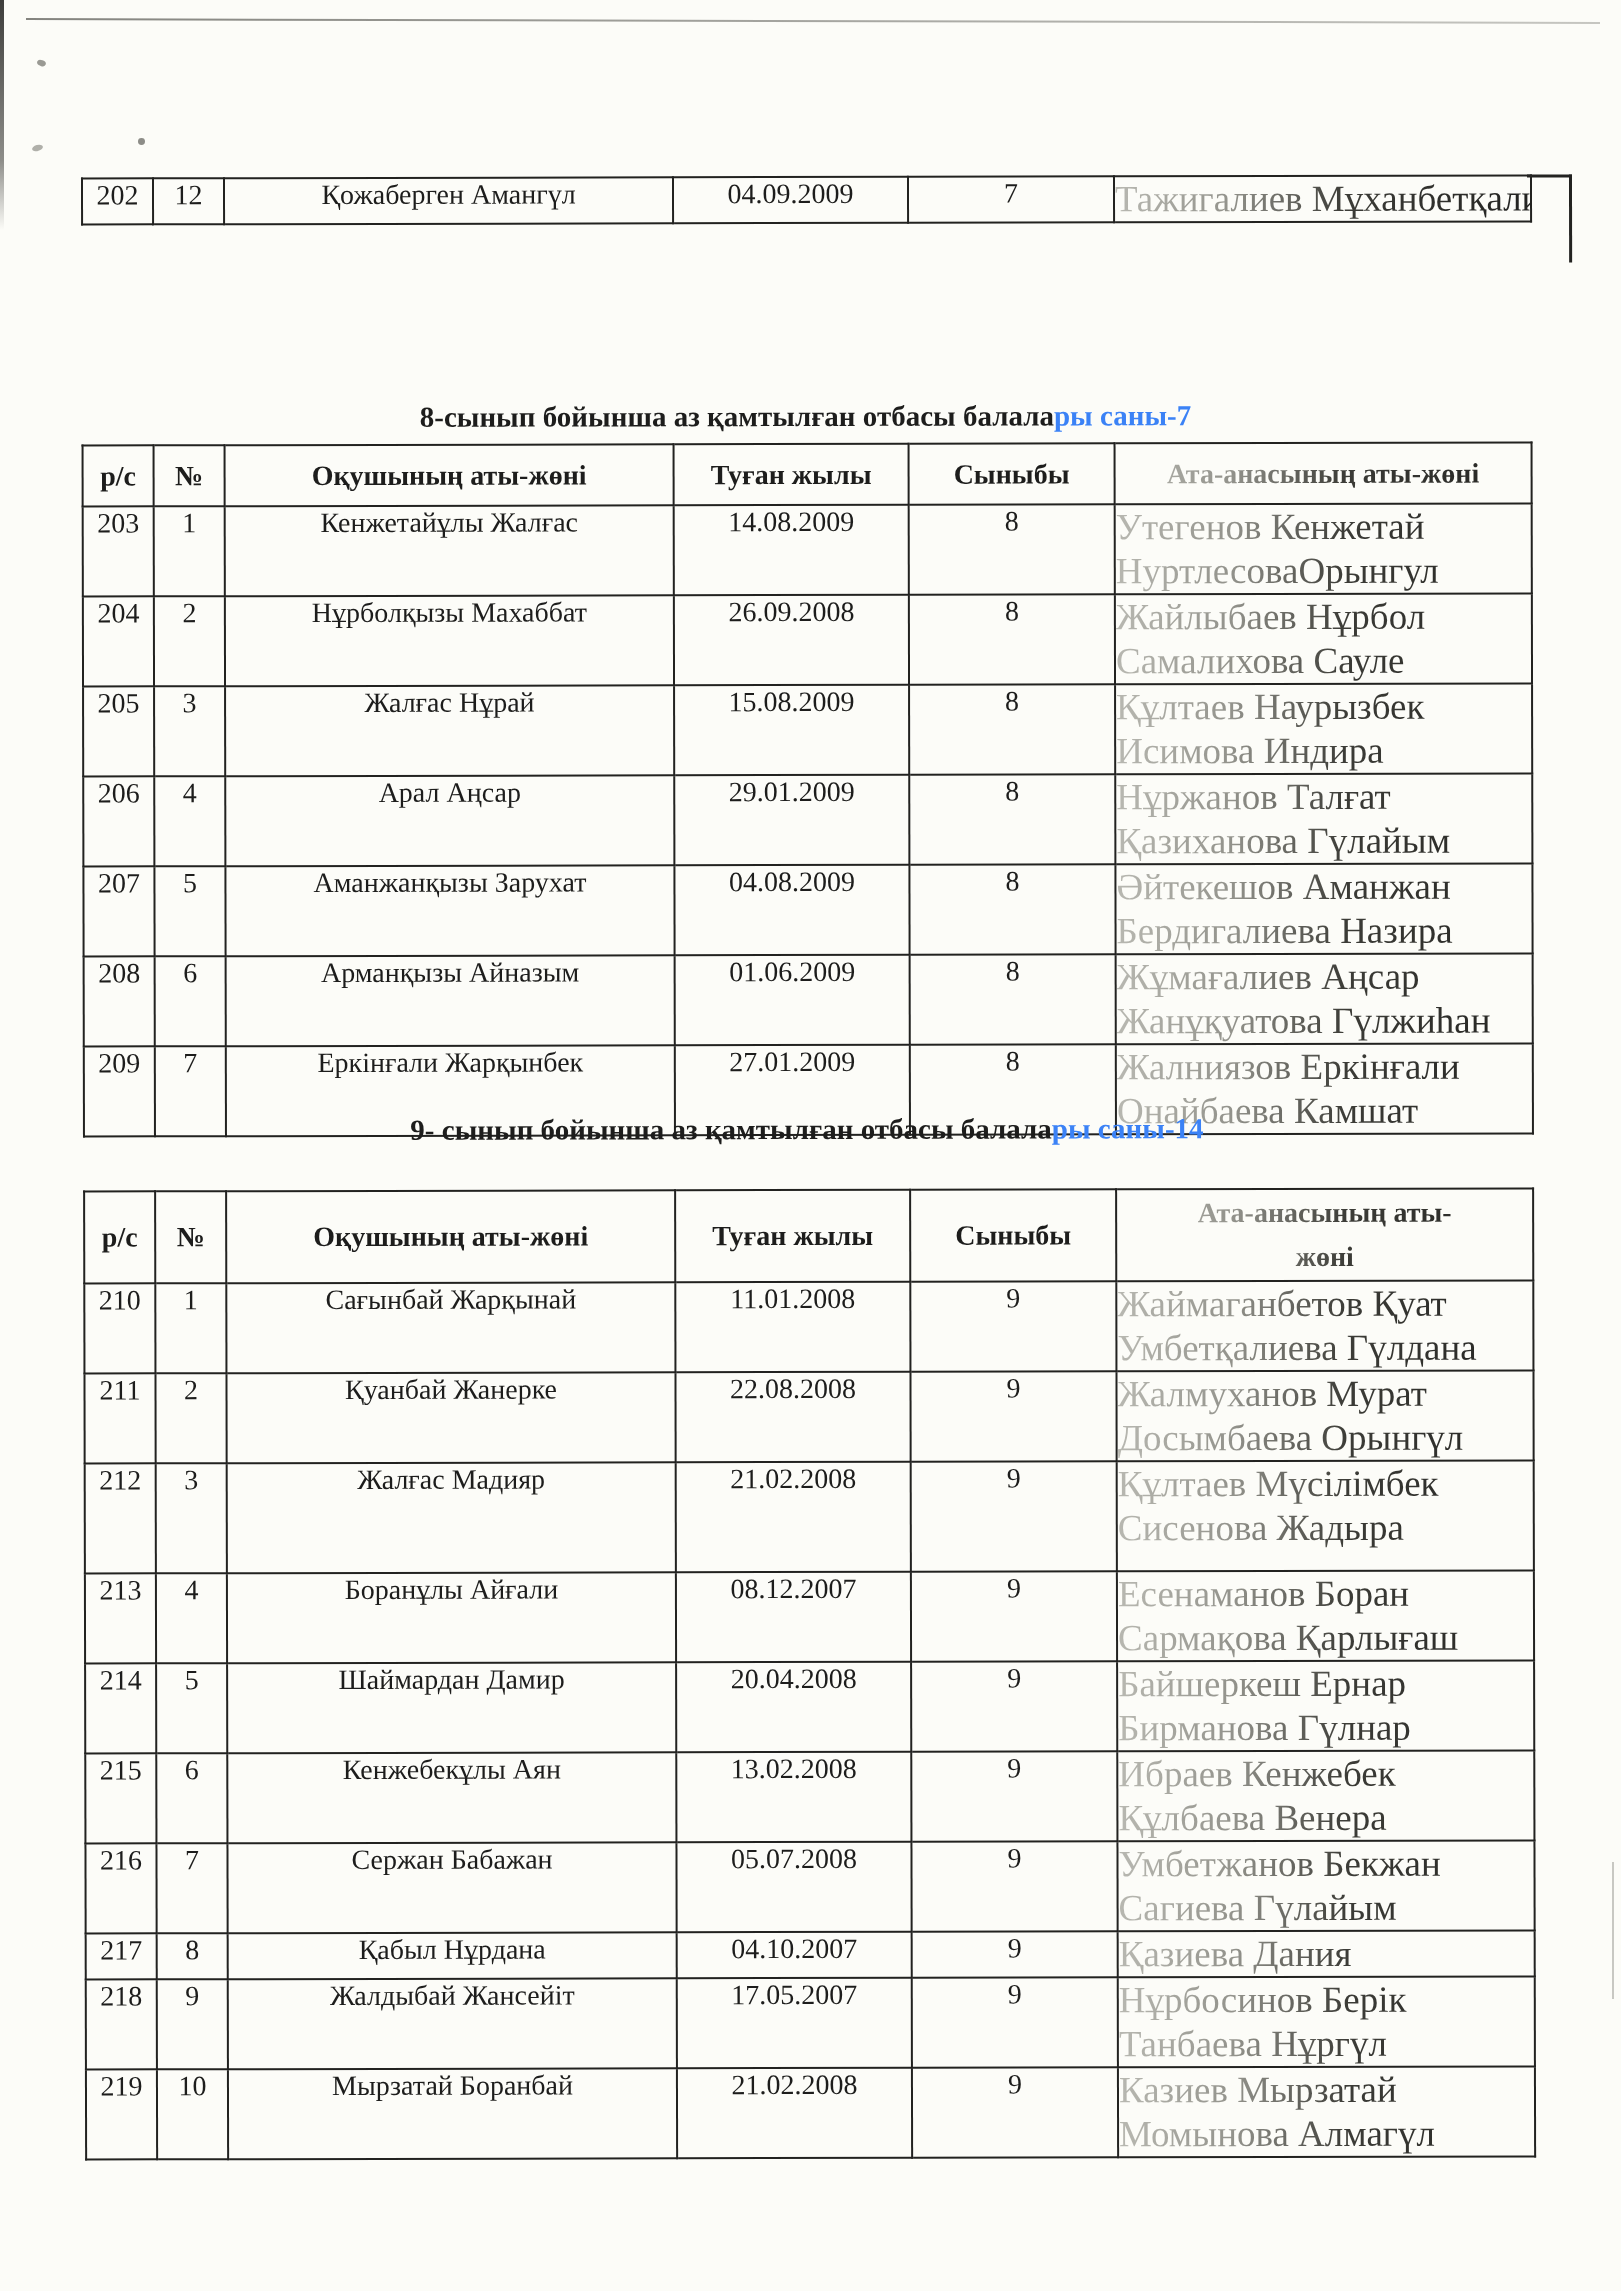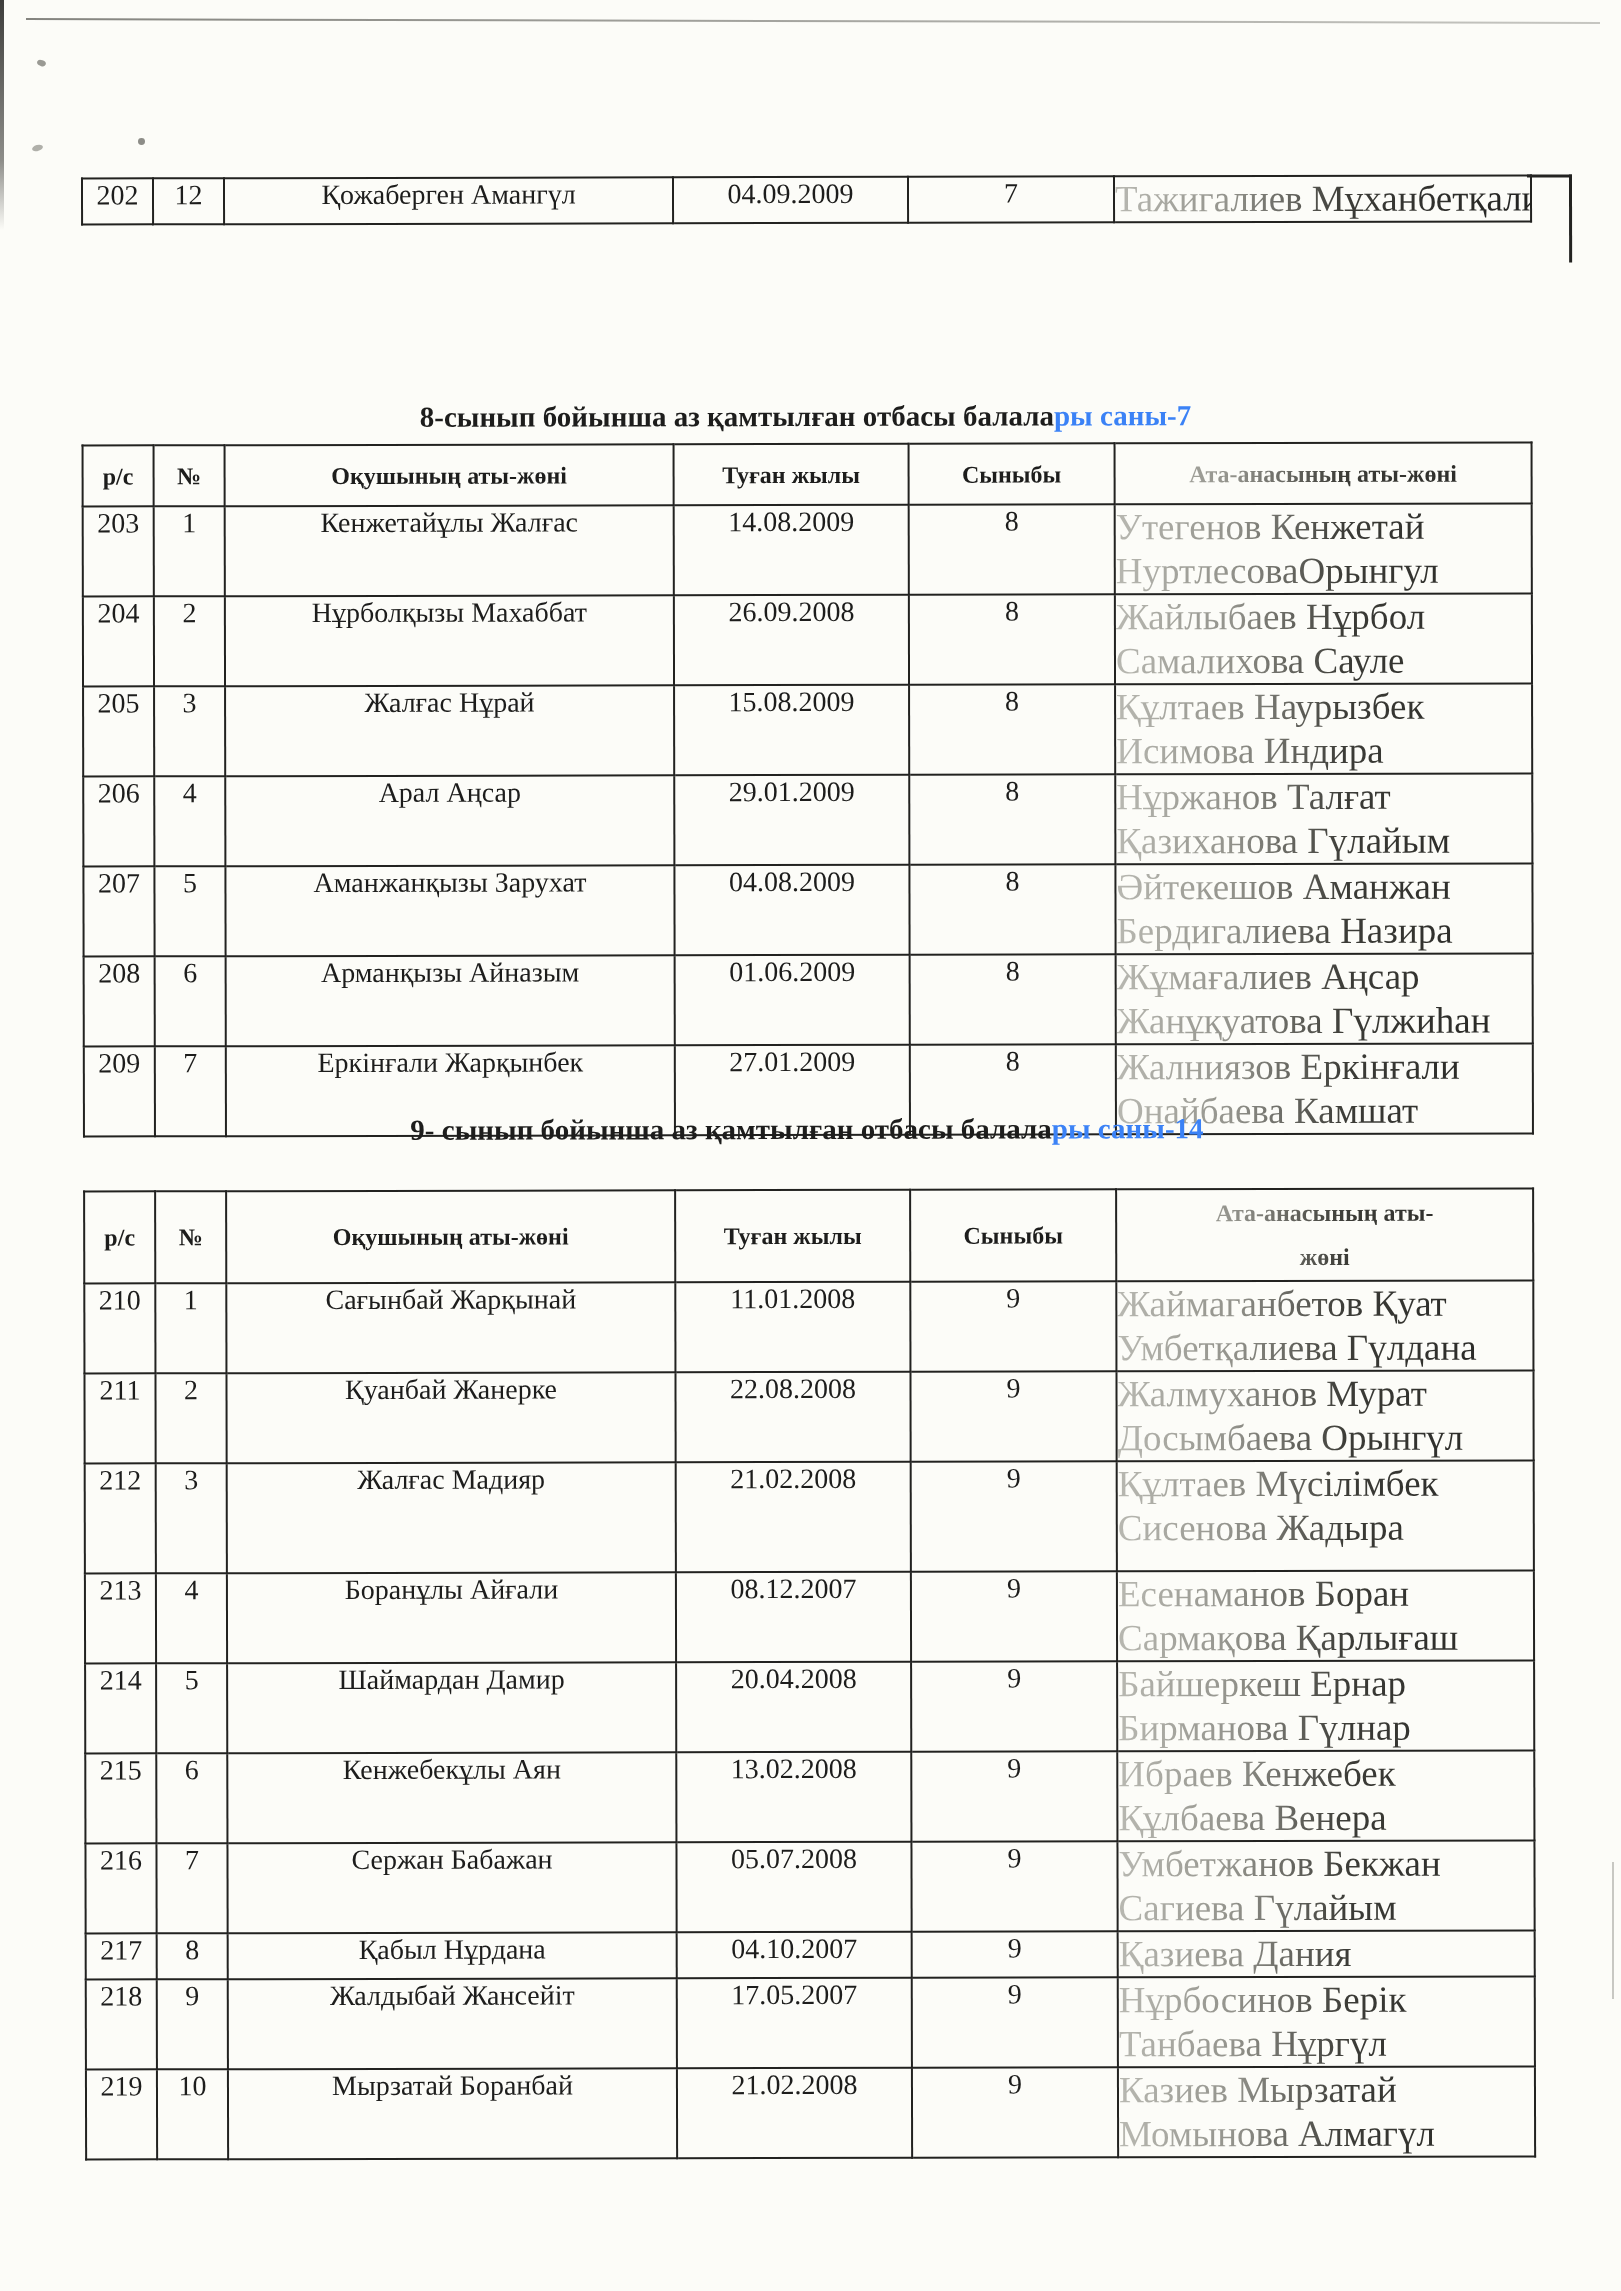--- a/index.html
+++ b/index.html
@@ -19,21 +19,21 @@
   .sp2{top:145px;left:32px;width:10.8px;height:5.9px;transform:rotate(-15deg);background:#b0b0aa;}
   .sp3{top:138px;left:138px;width:6.9px;height:6.9px;background:#8d8d88;}
   .right-scratch{position:absolute;top:1862px;left:1612px;width:2px;height:137px;background:#c8c8c3;}
   
   table.grid{border-collapse:collapse;table-layout:fixed;width:1448px;position:absolute;left:83px;}
   table.grid td,table.grid th{
     border:2px solid #222220;border-top-width:2.9px;border-bottom-width:2.9px;
     padding:0;overflow:hidden;
   }
   table.grid{border:2.9px solid #1c1c1a;}
-  th{font-weight:bold;font-size:24px;text-align:center;vertical-align:middle;}
+  th{font-weight:bold;font-size:28px;text-align:center;vertical-align:middle;}
   .head-line{line-height:44px;}
   td{vertical-align:top;font-size:28px;padding-top:7.8px;}
   .c-center{text-align:center;}
   .c-name{text-align:center;padding-left:15.7px;}
   td.parents{padding-left:13.7px;border-left:2px dashed #97978f;padding-top:9.8px;}
   .parent-line{font-size:37px;line-height:44px;white-space:nowrap;}
   
   .two-tone{color:#3a3a36;}
   @supports ((-webkit-background-clip: text)) {
     .two-tone{

